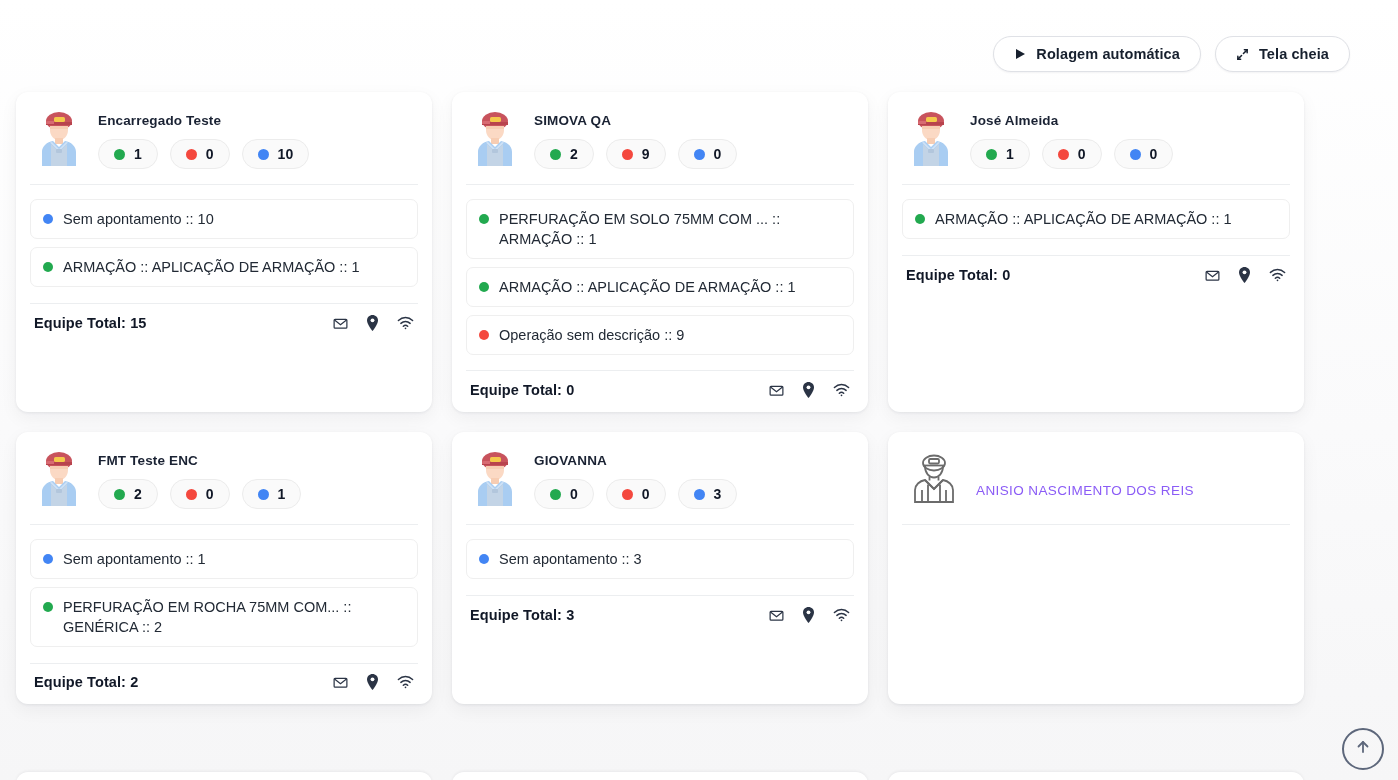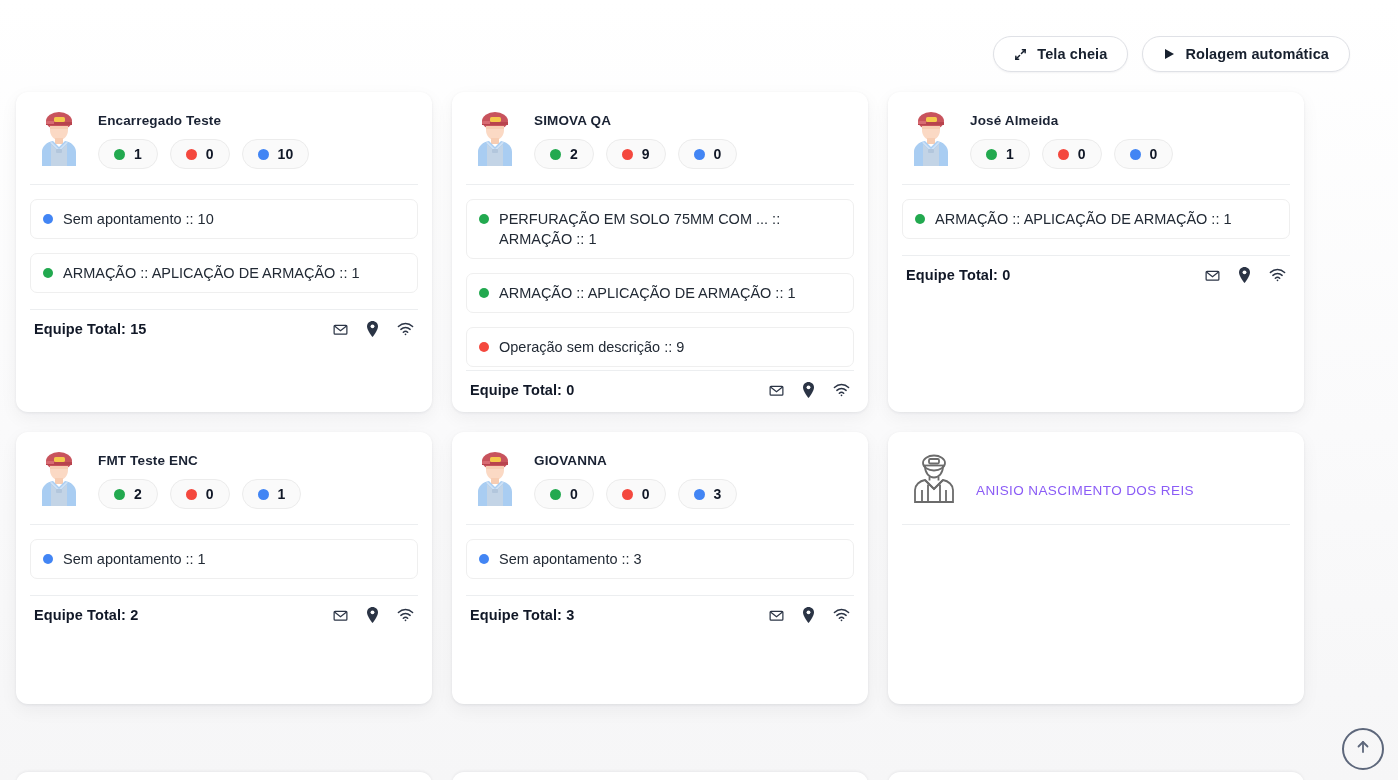--- a/index.html
+++ b/index.html
@@ -87,21 +87,21 @@
     border: 1px solid #ececec;
     border-radius: 16px;
     cursor: pointer;
   }
   .dot { width: 11px; height: 11px; border-radius: 50%; flex: none; }
   .pill .num { font-size: 14px; font-weight: 700; color: #111827; }
 
   .divider { height: 1px; background: #eceef0; margin: 14px 0 0 0; }
 
   
-  .ops { padding: 14px 0 0 0; display: flex; flex-direction: column; gap: 14px; }
+  .ops { padding: 14px 0 0 0; display: flex; flex-direction: column; gap: 8px; }
   .op {
     display: flex; align-items: flex-start; gap: 10px;
     border: 1px solid #efefef;
     border-radius: 7px;
     background: #fff;
     padding: 9px 12px;
     min-height: 34px;
     cursor: pointer;
   }
   .op .dot { margin-top: 5px; width: 10px; height: 10px; }
@@ -147,38 +147,38 @@
     border-radius: 12px 12px 0 0;
     box-shadow: 0 -1px 3px rgba(16,24,40,.06);
   }
 </style>
 </head>
 <body>
 
 <div class="page">
 
   <div class="toolbar">
+    <button class="tbtn">
+      <span class="ico">
+        <svg width="12" height="12" viewBox="0 0 12 12">
+            <polygon points="2,1 11,6 2,11" fill="#17202e"></polygon>
+          </svg>
+      </span>
+      <span>Rolagem automática</span>
+    </button>
     <button class="tbtn">
       <span class="ico">
         <svg width="13" height="13" viewBox="0 0 14 14" stroke="#17202e" stroke-width="1.6" fill="none" stroke-linecap="round">
           <path d="M9 2h3v3"></path>
             <path d="M12 2 8 6"></path>
           <path d="M5 12H2V9"></path>
             <path d="M2 12l4-4"></path>
         </svg>
       </span>
       <span>Tela cheia</span>
-    </button>
-    <button class="tbtn">
-      <span class="ico">
-        <svg width="12" height="12" viewBox="0 0 12 12">
-            <polygon points="2,1 11,6 2,11" fill="#17202e"></polygon>
-          </svg>
-      </span>
-      <span>Rolagem automática</span>
     </button>
   </div>
 
   <div class="grid" id="grid">
       <div class="card h-tall">
         <div class="chead">
           <div><svg class="avatar" viewBox="0 0 50 56">
     <ellipse cx="25" cy="11" rx="13" ry="9" fill="#c8535c"></ellipse>
     <path d="M12 12h26v3H12z" fill="#b8434d"></path>
     <rect x="20" y="7" width="11" height="5" rx="1.6" fill="#f5c84b"></rect>
@@ -428,20 +428,24 @@
               </div>
             </div>
           </div>
         </div>
         <div class="divider"></div>
         <div class="ops">
           <div class="op">
             <span class="dot" style="background:#4285f4"></span>
             <span class="txt">Sem apontamento :: 1</span>
           </div>
+          <div class="op">
+            <span class="dot" style="background:#22a94f"></span>
+            <span class="txt">PERFURAÇÃO EM ROCHA 75MM COM... :: GENÉRICA :: 2</span>
+          </div>
         </div>
         <div class="fdiv" style="margin-top: 16px;"></div>
         <div class="cfoot">
           <div class="ftotal">Equipe Total: 2</div>
           <div class="ficons">
             <span>
               <svg width="15" height="15" viewBox="0 0 16 16" fill="none" stroke="#2b3445" stroke-width="1.3">
                 <rect x="1.2" y="3.5" width="13.6" height="9.5" rx="1"></rect>
                 <path d="M1.6 4.3 8 9.2l6.4-4.9"></path>
               </svg>

